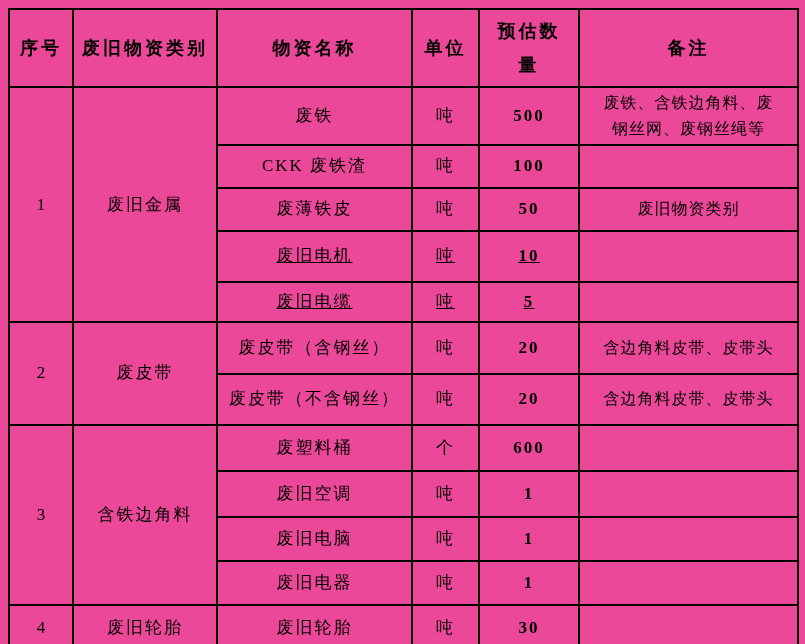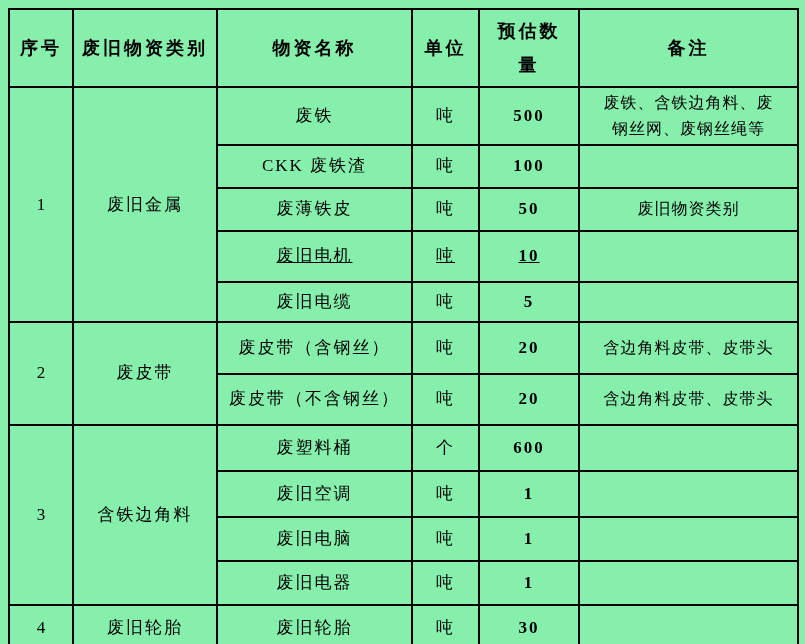--- a/index.html
+++ b/index.html
@@ -5,21 +5,21 @@
   html, body {
     margin: 0;
     padding: 0;
     background: #ffffff;
     color: #000000;
     font-family: "Liberation Serif", serif;
   }
   .page {
     width: 805px;
     height: 644px;
-    background: #86efac;
+    background: #ec4899;
     box-sizing: border-box;
     padding: 8px;
     overflow: hidden;
   }
   table.tbl {
     border-collapse: collapse;
     table-layout: fixed;
     width: 789px;
   }
   .tbl th, .tbl td {
@@ -42,21 +42,21 @@
   .tbl td {
     font-size: 17px;
     letter-spacing: 2px;
     line-height: 1.5;
   }
   .tbl thead tr { height: 74px; }
   .tbl tbody tr:nth-child(1)  { height: 53px; }
   .tbl tbody tr:nth-child(2)  { height: 43px; margin-left: 16px; }
   .tbl tbody tr:nth-child(3)  { height: 43px; }
   .tbl tbody tr:nth-child(4)  { height: 51px; text-decoration: underline; }
-  .tbl tbody tr:nth-child(5)  { height: 40px; }
+  .tbl tbody tr:nth-child(5)  { height: 40px; text-decoration: underline; }
   .tbl tbody tr:nth-child(6)  { height: 52px; }
   .tbl tbody tr:nth-child(7)  { height: 51px; }
   .tbl tbody tr:nth-child(8)  { height: 46px; }
   .tbl tbody tr:nth-child(9)  { height: 46px; }
   .tbl tbody tr:nth-child(10) { height: 44px; margin-top: 24px; }
   .tbl tbody tr:nth-child(11) { height: 44px; }
   .tbl tbody tr:nth-child(12) { height: 46px; }
   td.c-index {
     font-size: 17px;
     letter-spacing: 0;

